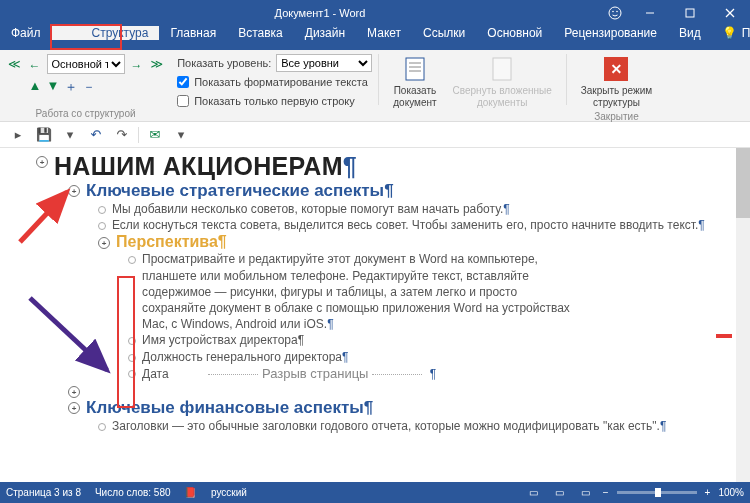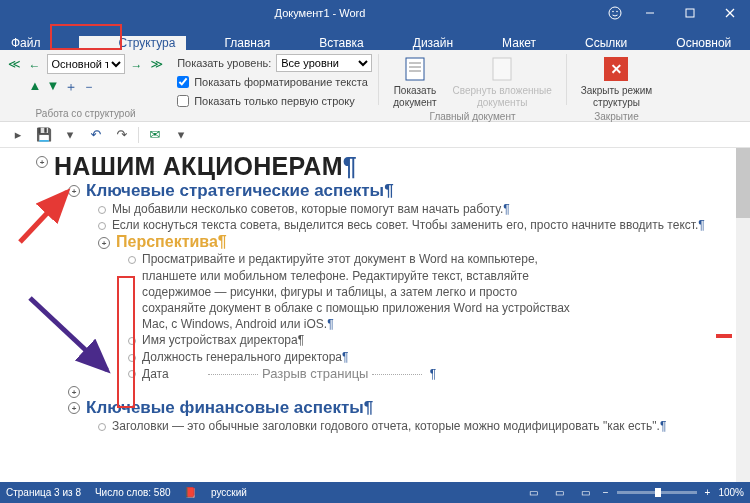--- a/index.html
+++ b/index.html
@@ -6,21 +6,21 @@
 body { width: 750px; height: 503px; overflow: hidden; background: #fff; font-size: 11px; color: #444; position: relative; }
 
 .titlebar { height: 26px; background: #2b579a; color: #fff; display: flex; align-items: center; position: relative; }
 .titlebar .spacer-left { width: 40px; }
 .titlebar .title { flex: 1; text-align: center; font-size: 11px; }
 .titlebar .win-controls { display: flex; }
 .titlebar .win-btn { width: 40px; height: 26px; display: flex; align-items: center; justify-content: center; font-size: 11px; }
 .titlebar .win-btn svg { stroke: #fff; }
 .titlebar .smiley { width: 30px; display:flex; align-items:center; justify-content:center; }
 
-.menu-row { height: 24px; background: #2b579a; display: flex; align-items: flex-end; color: #fff; font-size: 12px; gap: 27px; }
+.menu-row { height: 24px; background: #2b579a; display: flex; align-items: flex-start; color: #fff; font-size: 12px; }
 .menu-row .tab { padding: 0 11px; display: flex; align-items: center; cursor: pointer; }
 .menu-row .tab.active { background: #f3f3f3; color: #2b579a; padding-left: 40px; }
 .menu-row .right { margin-left: auto; display: flex; }
 .menu-row .right .tab { display: flex; gap: 4px; align-items: center; }
 
 .ribbon { height: 72px; background: #f3f3f3; border-bottom: 1px solid #ddd; display: flex; position: relative; }
 .ribbon-group { display: flex; flex-direction: column; height: 100%; padding: 3px 6px 0; }
 .ribbon-group .label { margin-top: auto; text-align: center; font-size: 10px; color: #888; padding: 2px 0; }
 .vsep { width: 1px; background: #ddd; margin: 4px 0 16px; }
 
@@ -188,21 +188,20 @@
       <div class="big-btn dim">
         <div class="icon-box">
           <svg width="24" height="26">
               <rect x="3" y="2" width="18" height="22" fill="#f8f8f8" stroke="#ccc"></rect>
             </svg>
         </div>
         <span style="white-space:pre-line">Свернуть вложенные
 документы</span>
       </div>
     </div>
-    <div class="label">Главный документ</div>
   </div>
 
   <div class="vsep"></div>
 
   <div class="ribbon-group">
     <div class="big-btn">
       <div class="icon-box">
           <div class="close-x">✕</div>
         </div>
       <span style="white-space:pre-line">Закрыть режим

